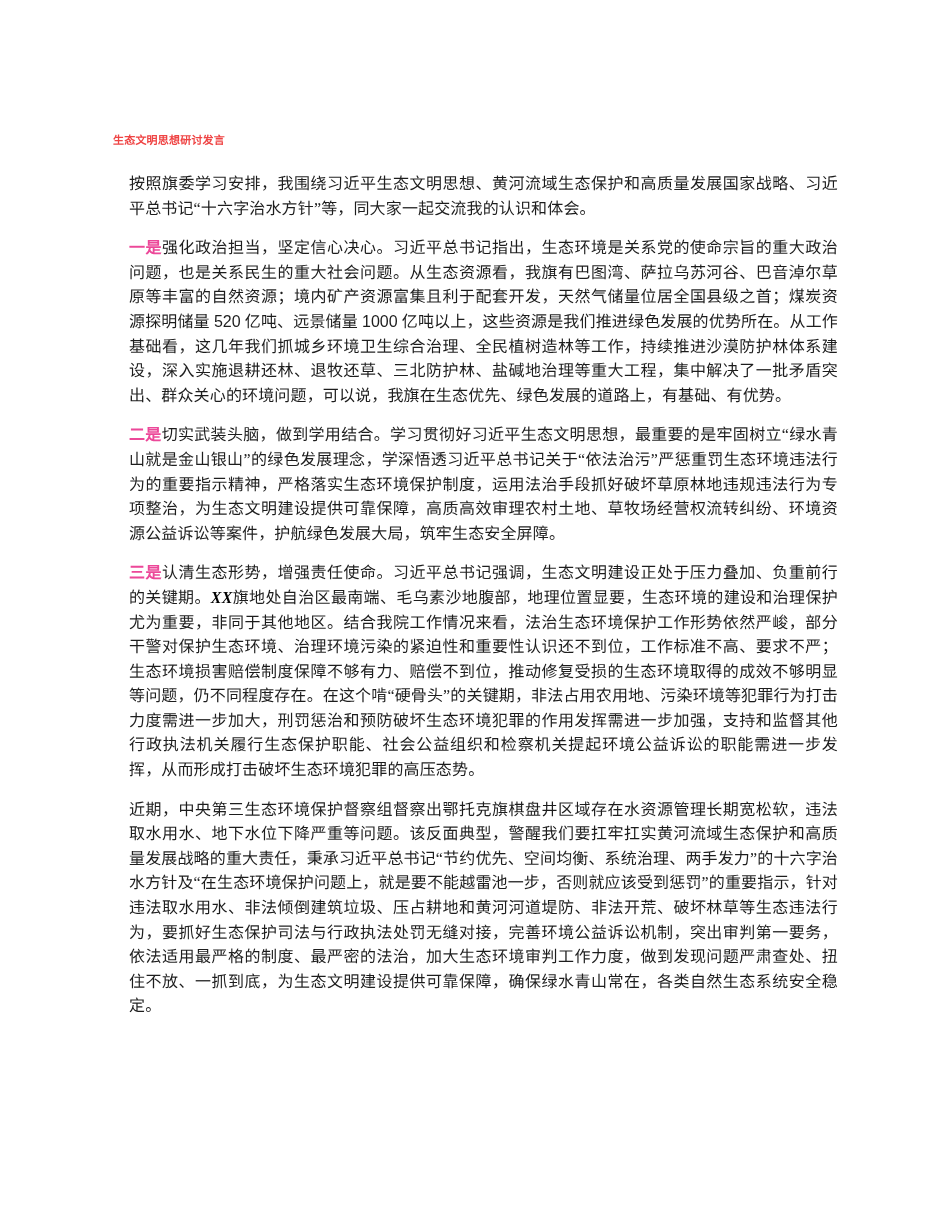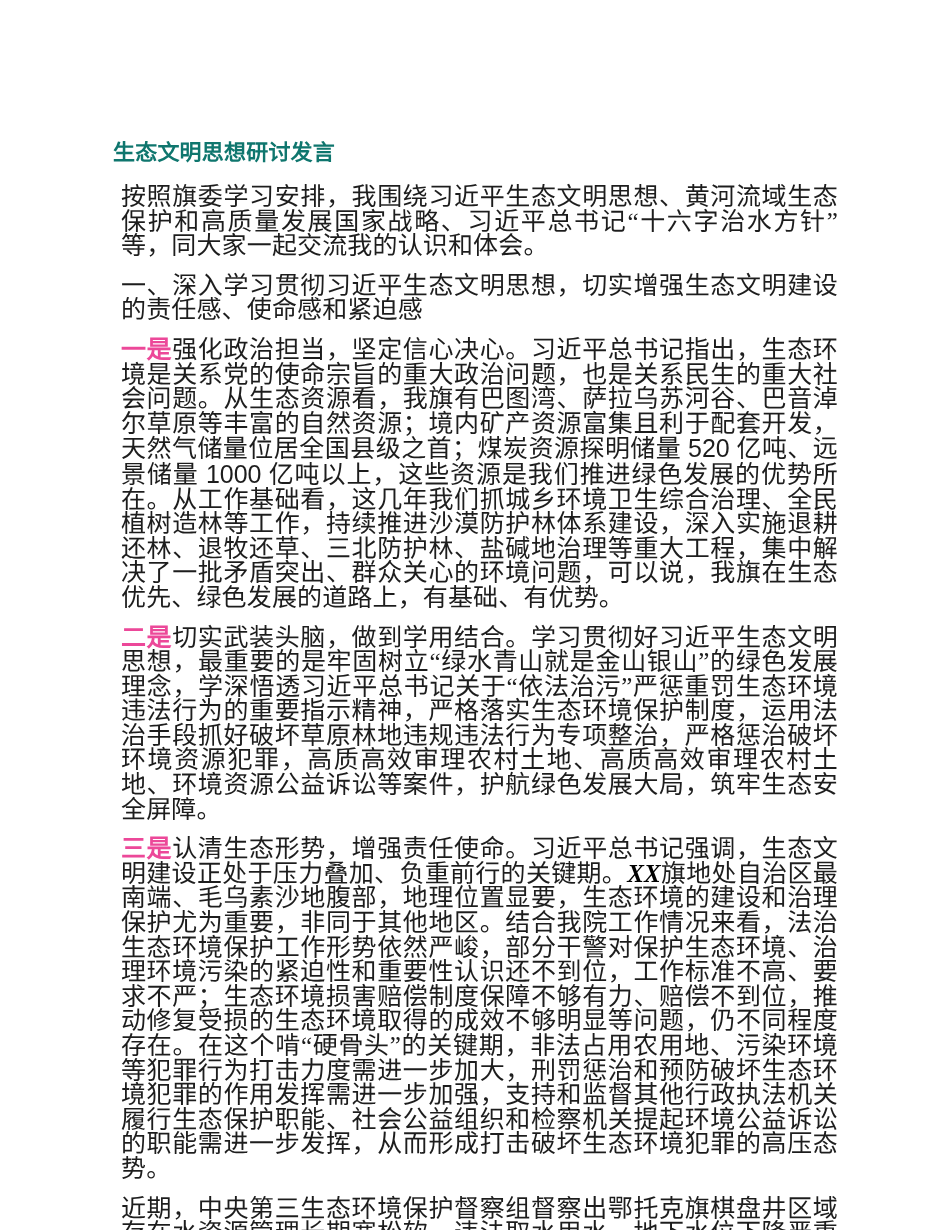--- a/index.html
+++ b/index.html
@@ -18,29 +18,29 @@
   .page {
     box-sizing: border-box;
     width: 950px;
     height: 1230px;
     padding: 128px 112px 0 113px;
     background: #ffffff;
   }
   .doc-title {
     font-family: "Liberation Sans", "DejaVu Sans", sans-serif;
     font-weight: bold;
-    font-size: 22px;
+    font-size: 11px;
     line-height: 24px;
     letter-spacing: 0.2px;
-    margin: 13px 0 20px 0;
-    color: #0f766e;
+    margin: 0 0 20px 0;
+    color: #ef4444;
   }
   p.para {
-    margin: 0 0 15px 8px;
-    font-size: 25px;
+    margin: 0 0 15px 16px;
+    font-size: 16px;
     line-height: 24.6px;
     text-align: justify;
     text-justify: inter-ideograph;
     letter-spacing: 0.15px;
     color: #1d1d1d;
     word-break: break-all;
   }
   p.para:last-child {
     margin-bottom: 0;
   }
@@ -60,24 +60,23 @@
 </style>
 </head>
 <body>
 
 <div class="page">
 
   <h1 class="doc-title">生态文明思想研讨发言</h1>
 
   <p class="para"><span>按照旗委学习安排，我围绕习近平生态文明思想、黄河流域生态保护和高质量发展国家战略、习近平总书记“十六字治水方针”等，同大家一起交流我的认识和体会。</span></p>
 
-  <p class="para"><span>一、深入学习贯彻习近平生态文明思想，切实增强生态文明建设的责任感、使命感和紧迫感</span></p>
 
   <p class="para"><span class="lead">一是</span><span>强化政治担当，坚定信心决心。习近平总书记指出，生态环境是关系党的使命宗旨的重大政治问题，也是关系民生的重大社会问题。从生态资源看，我旗有巴图湾、萨拉乌苏河谷、巴音淖尔草原等丰富的自然资源；境内矿产资源富集且利于配套开发，天然气储量位居全国县级之首；煤炭资源探明储量 </span><span class="num">520</span><span> 亿吨、远景储量 </span><span class="num">1000</span><span> 亿吨以上，这些资源是我们推进绿色发展的优势所在。从工作基础看，这几年我们抓城乡环境卫生综合治理、全民植树造林等工作，持续推进沙漠防护林体系建设，深入实施退耕还林、退牧还草、三北防护林、盐碱地治理等重大工程，集中解决了一批矛盾突出、群众关心的环境问题，可以说，我旗在生态优先、绿色发展的道路上，有基础、有优势。</span></p>
 
-  <p class="para"><span class="lead">二是</span><span>切实武装头脑，做到学用结合。学习贯彻好习近平生态文明思想，最重要的是牢固树立“绿水青山就是金山银山”的绿色发展理念，学深悟透习近平总书记关于“依法治污”严惩重罚生态环境违法行为的重要指示精神，严格落实生态环境保护制度，运用法治手段抓好破坏草原林地违规违法行为专项整治，严格惩治破坏环境资源犯罪，高质高效审理农村土地、高质高效审理农村土地、环境资源公益诉讼等案件，护航绿色发展大局，筑牢生态安全屏障。</span></p>
+  <p class="para"><span class="lead">二是</span><span>切实武装头脑，做到学用结合。学习贯彻好习近平生态文明思想，最重要的是牢固树立“绿水青山就是金山银山”的绿色发展理念，学深悟透习近平总书记关于“依法治污”严惩重罚生态环境违法行为的重要指示精神，严格落实生态环境保护制度，运用法治手段抓好破坏草原林地违规违法行为专项整治，为生态文明建设提供可靠保障，高质高效审理农村土地、草牧场经营权流转纠纷、环境资源公益诉讼等案件，护航绿色发展大局，筑牢生态安全屏障。</span></p>
 
   <p class="para"><span class="lead">三是</span><span>认清生态形势，增强责任使命。习近平总书记强调，生态文明建设正处于压力叠加、负重前行的关键期。</span><span class="bold-inline">XX</span><span>旗地处自治区最南端、毛乌素沙地腹部，地理位置显要，生态环境的建设和治理保护尤为重要，非同于其他地区。结合我院工作情况来看，法治生态环境保护工作形势依然严峻，部分干警对保护生态环境、治理环境污染的紧迫性和重要性认识还不到位，工作标准不高、要求不严；生态环境损害赔偿制度保障不够有力、赔偿不到位，推动修复受损的生态环境取得的成效不够明显等问题，仍不同程度存在。在这个啃“硬骨头”的关键期，非法占用农用地、污染环境等犯罪行为打击力度需进一步加大，刑罚惩治和预防破坏生态环境犯罪的作用发挥需进一步加强，支持和监督其他行政执法机关履行生态保护职能、社会公益组织和检察机关提起环境公益诉讼的职能需进一步发挥，从而形成打击破坏生态环境犯罪的高压态势。</span></p>
 
 
   <p class="para"><span>近期，中央第三生态环境保护督察组督察出鄂托克旗棋盘井区域存在水资源管理长期宽松软，违法取水用水、地下水位下降严重等问题。该反面典型，警醒我们要扛牢扛实黄河流域生态保护和高质量发展战略的重大责任，秉承习近平总书记“节约优先、空间均衡、系统治理、两手发力”的十六字治水方针及“在生态环境保护问题上，就是要不能越雷池一步，否则就应该受到惩罚”的重要指示，针对违法取水用水、非法倾倒建筑垃圾、压占耕地和黄河河道堤防、非法开荒、破坏林草等生态违法行为，要抓好生态保护司法与行政执法处罚无缝对接，完善环境公益诉讼机制，突出审判第一要务，依法适用最严格的制度、最严密的法治，加大生态环境审判工作力度，做到发现问题严肃查处、扭住不放、一抓到底，为生态文明建设提供可靠保障，确保绿水青山常在，各类自然生态系统安全稳定。</span></p>
 
 </div>
 
 </body></html>

